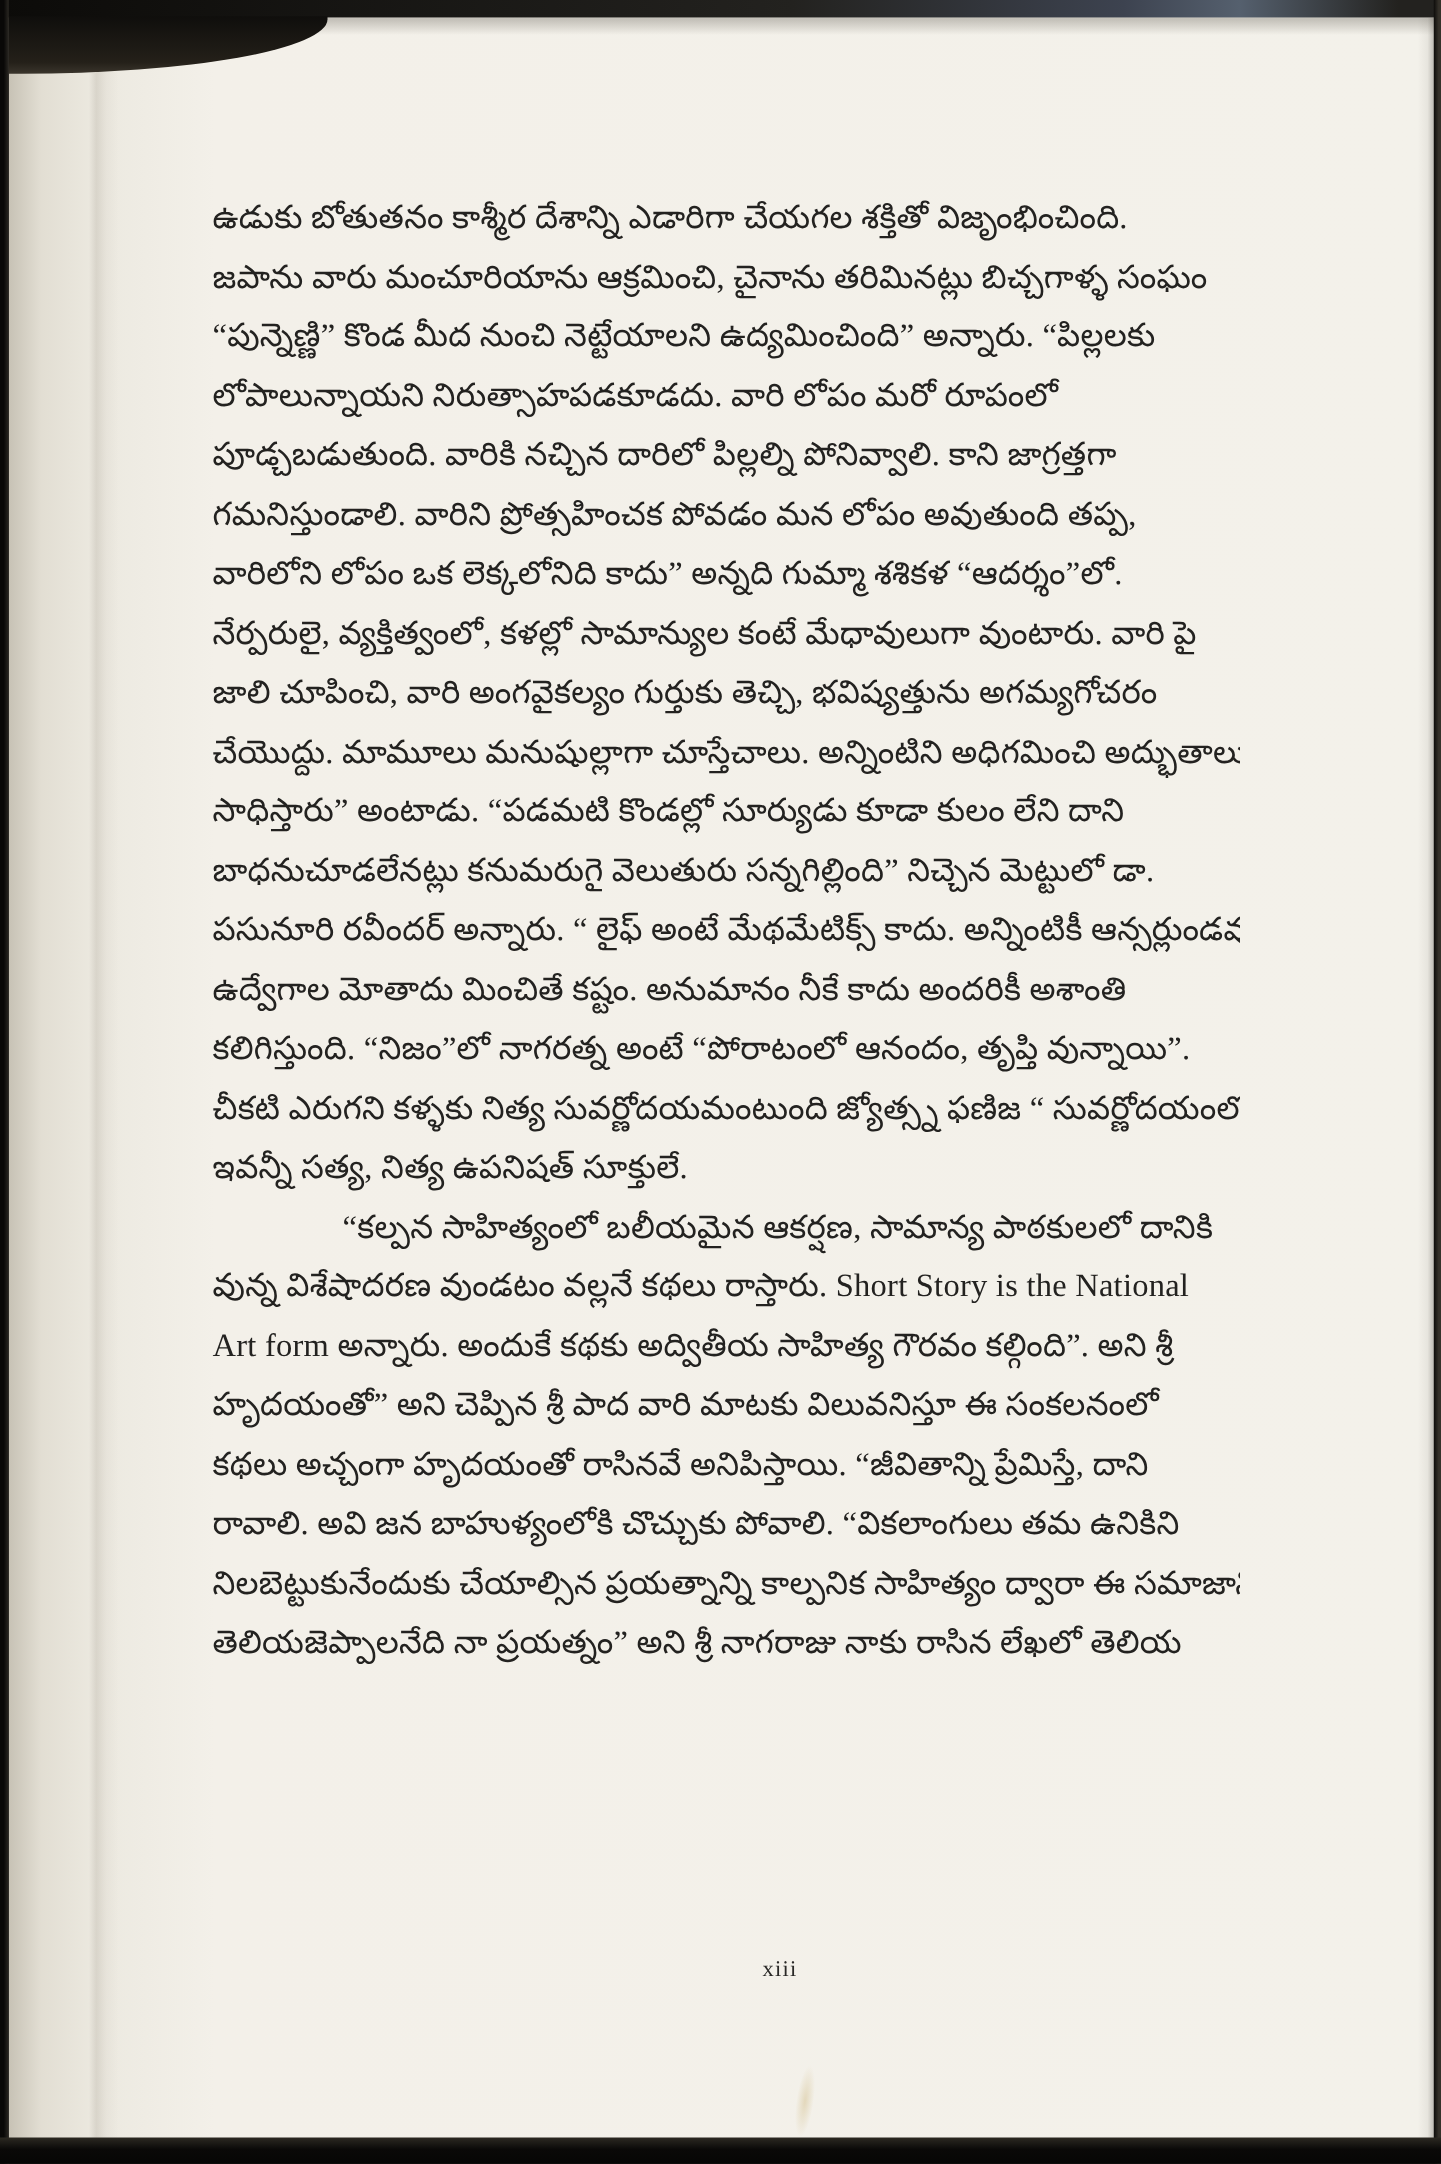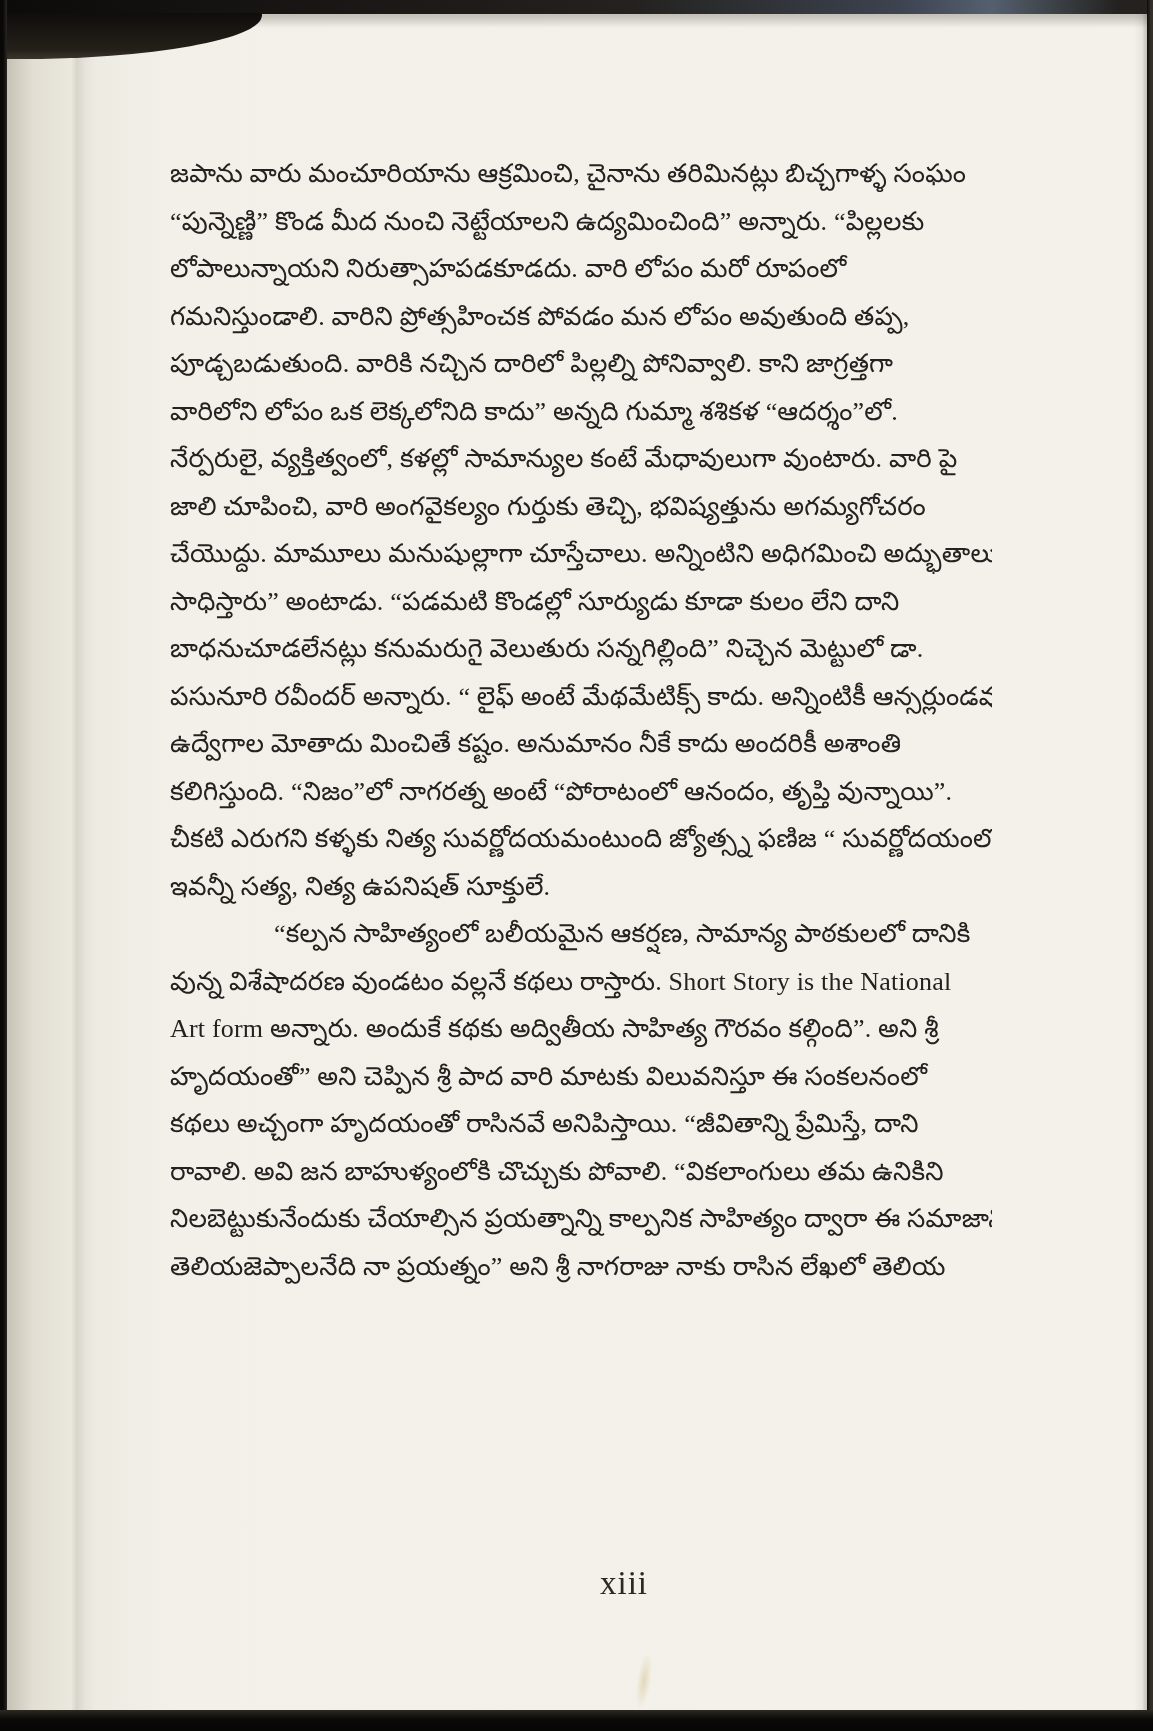--- a/index.html
+++ b/index.html
@@ -80,46 +80,47 @@
   .line.indent {
     padding-left: 104px;
   }
   .page-number {
     position: absolute;
     left: 163px;
     top: 1551px;
     width: 822px;
     text-align: center;
     text-indent: 86px;
-    font-size: 33px;
+    font-size: 18px;
     color: #2a2927;
     letter-spacing: 1px;
   }
   .smudge {
     position: absolute;
     left: 630px;
     top: 1638px;
     width: 14px;
     height: 58px;
     background: radial-gradient(ellipse at center, rgba(214,196,150,0.55) 0%, rgba(214,196,150,0.0) 70%);
     transform: rotate(8deg);
   }
 </style>
 </head>
 <body>
 
 <div class="scan">
   <div class="top-band"></div>
   <div class="paper">
     <div class="text-block">
+        <div class="line">ఉడుకు బోతుతనం కాశ్మీర దేశాన్ని ఎడారిగా చేయగల శక్తితో విజృంభించింది.</div>
         <div class="line">జపాను వారు మంచూరియాను ఆక్రమించి, చైనాను తరిమినట్లు బిచ్చగాళ్ళ సంఘం</div>
         <div class="line">“పున్నెణ్ణి” కొండ మీద నుంచి నెట్టేయాలని ఉద్యమించింది” అన్నారు. “పిల్లలకు</div>
         <div class="line">లోపాలున్నాయని నిరుత్సాహపడకూడదు.  వారి లోపం మరో రూపంలో</div>
+        <div class="line">పూడ్చబడుతుంది.  వారికి నచ్చిన దారిలో పిల్లల్ని పోనివ్వాలి. కాని జాగ్రత్తగా</div>
         <div class="line">గమనిస్తుండాలి. వారిని ప్రోత్సహించక పోవడం మన లోపం అవుతుంది తప్ప,</div>
-        <div class="line">పూడ్చబడుతుంది.  వారికి నచ్చిన దారిలో పిల్లల్ని పోనివ్వాలి. కాని జాగ్రత్తగా</div>
         <div class="line">వారిలోని లోపం ఒక లెక్కలోనిది కాదు” అన్నది  గుమ్మా శశికళ “ఆదర్శం”లో.</div>
         <div class="line">నేర్పరులై, వ్యక్తిత్వంలో, కళల్లో సామాన్యుల కంటే మేధావులుగా వుంటారు. వారి పై</div>
         <div class="line">జాలి చూపించి, వారి అంగవైకల్యం గుర్తుకు తెచ్చి, భవిష్యత్తును అగమ్యగోచరం</div>
         <div class="line">చేయొద్దు. మామూలు మనుషుల్లాగా చూస్తేచాలు. అన్నింటిని అధిగమించి అద్భుతాలు</div>
         <div class="line">సాధిస్తారు” అంటాడు. “పడమటి కొండల్లో సూర్యుడు కూడా కులం లేని దాని</div>
         <div class="line">బాధనుచూడలేనట్లు కనుమరుగై వెలుతురు సన్నగిల్లింది” నిచ్చెన మెట్టులో డా.</div>
         <div class="line">పసునూరి రవీందర్ అన్నారు. “ లైఫ్ అంటే మేథమేటిక్స్ కాదు. అన్నింటికీ ఆన్సర్లుండవు.</div>
         <div class="line">ఉద్వేగాల మోతాదు మించితే కష్టం. అనుమానం నీకే కాదు అందరికీ అశాంతి</div>
         <div class="line">కలిగిస్తుంది. “నిజం”లో నాగరత్న అంటే “పోరాటంలో ఆనందం, తృప్తి వున్నాయి”.</div>
         <div class="line">చీకటి ఎరుగని కళ్ళకు నిత్య సువర్ణోదయమంటుంది జ్యోత్స్న ఫణిజ “ సువర్ణోదయంలో”.</div>

